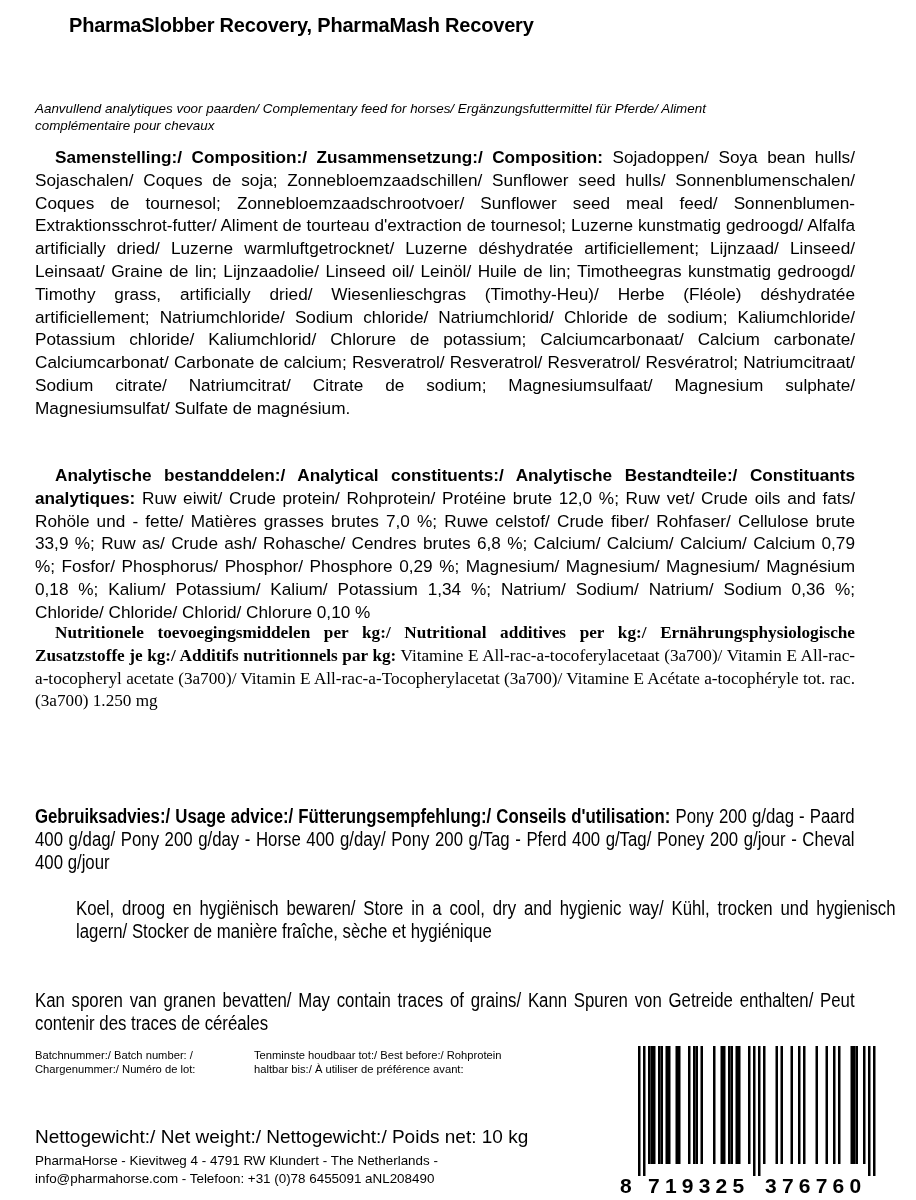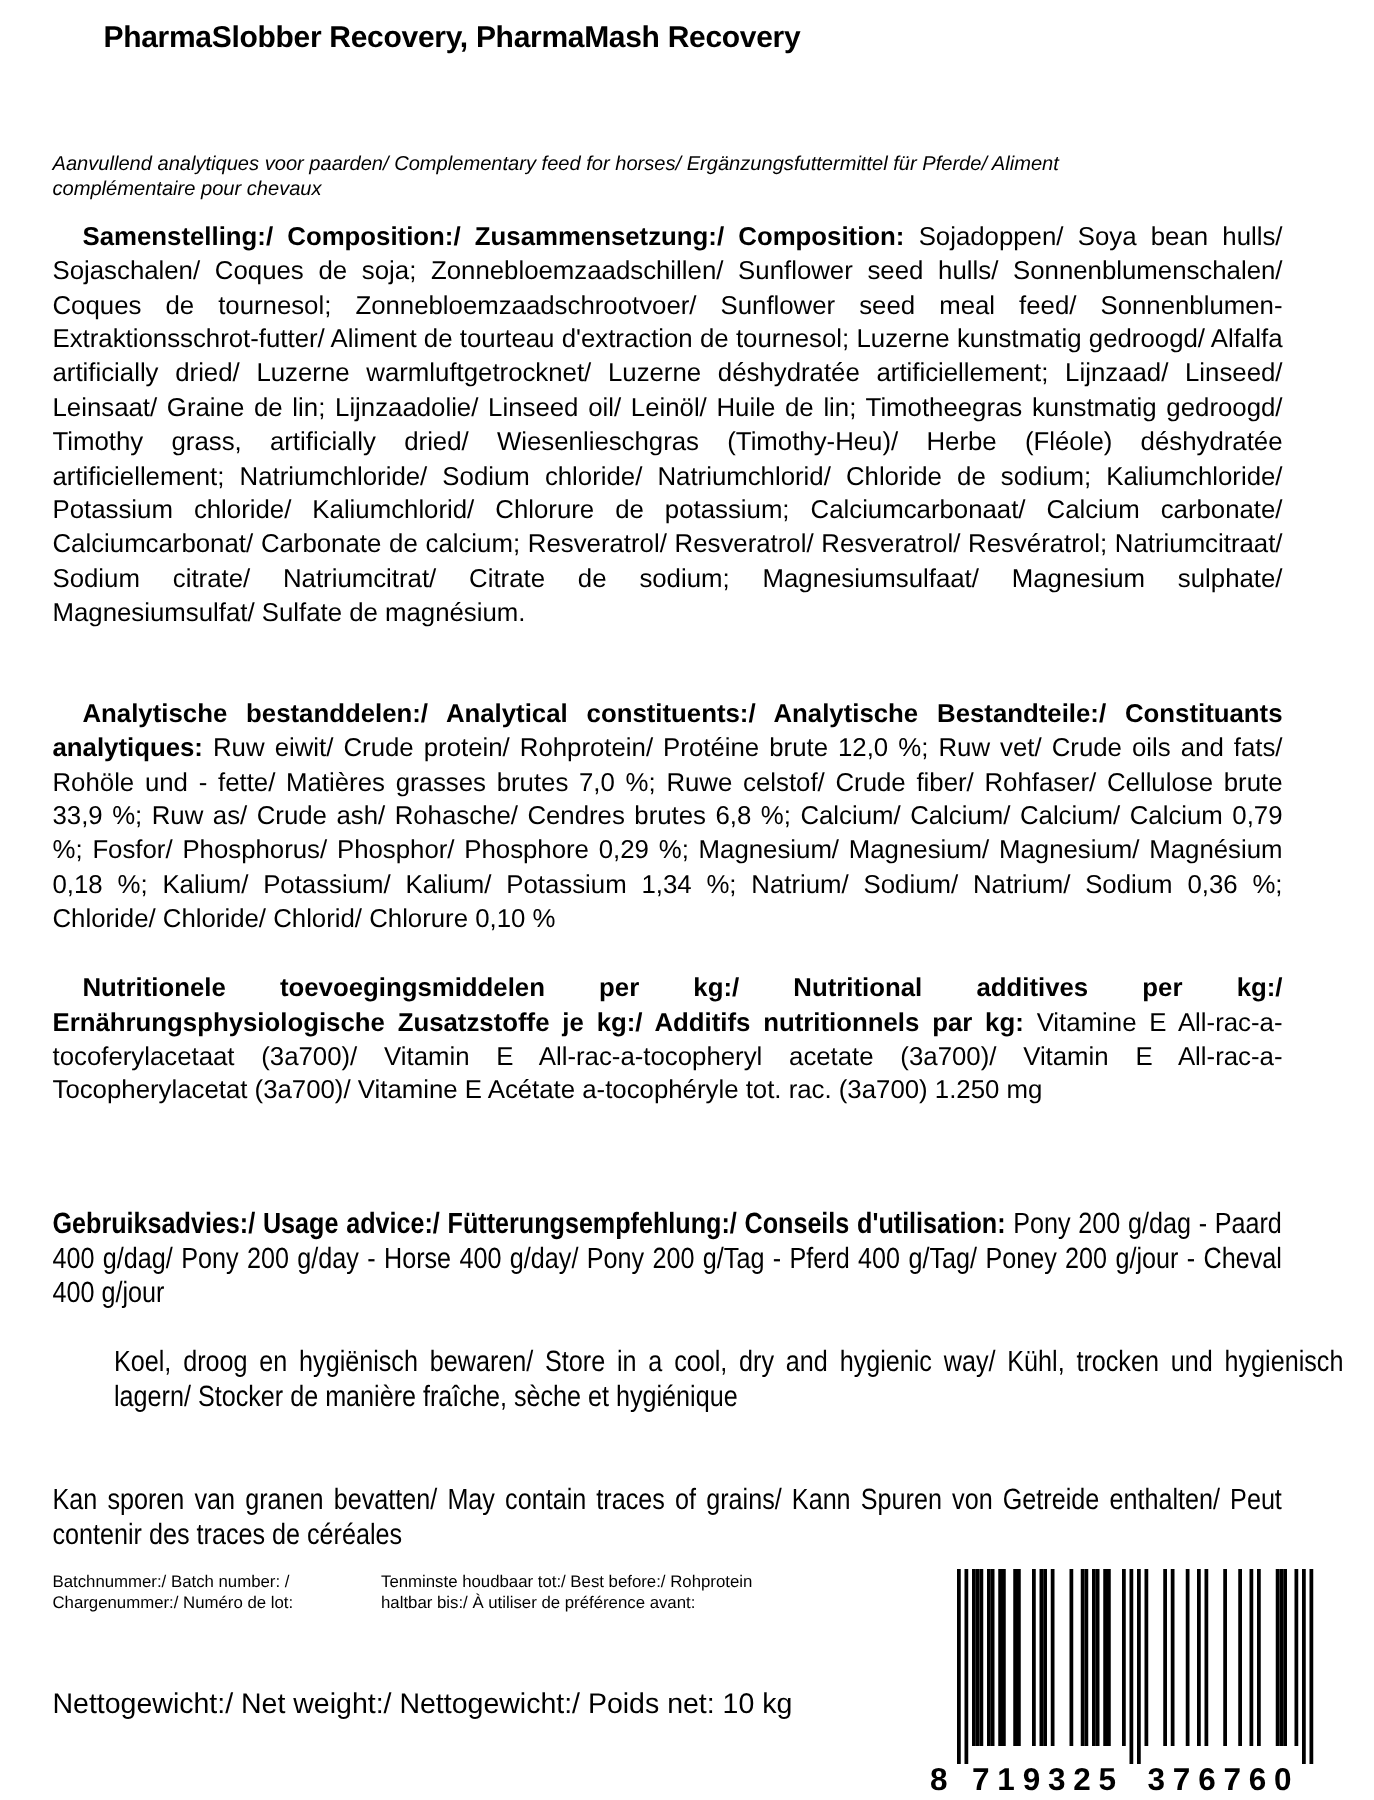--- a/index.html
+++ b/index.html
@@ -25,21 +25,21 @@
 <div class="abs subtitle">Aanvullend analytiques voor paarden/ Complementary feed for horses/ Ergänzungsfuttermittel für Pferde/ Aliment complémentaire pour chevaux</div>
 
 <div class="abs block" style="top:146px;">
   <b>Samenstelling:/ Composition:/ Zusammensetzung:/ Composition:</b><span> Sojadoppen/ Soya bean hulls/ Sojaschalen/ Coques de soja; Zonnebloemzaadschillen/ Sunflower seed hulls/ Sonnenblumenschalen/ Coques de tournesol; Zonnebloemzaadschrootvoer/ Sunflower seed meal feed/ Sonnenblumen-Extraktionsschrot-futter/ Aliment de tourteau d'extraction de tournesol; Luzerne kunstmatig gedroogd/ Alfalfa artificially dried/ Luzerne warmluftgetrocknet/ Luzerne déshydratée artificiellement; Lijnzaad/ Linseed/ Leinsaat/ Graine de lin; Lijnzaadolie/ Linseed oil/ Leinöl/ Huile de lin; Timotheegras kunstmatig gedroogd/ Timothy grass, artificially dried/ Wiesenlieschgras (Timothy-Heu)/ Herbe (Fléole) déshydratée artificiellement; Natriumchloride/ Sodium chloride/ Natriumchlorid/ Chloride de sodium; Kaliumchloride/ Potassium chloride/ Kaliumchlorid/ Chlorure de potassium; Calciumcarbonaat/ Calcium carbonate/ Calciumcarbonat/ Carbonate de calcium; Resveratrol/ Resveratrol/ Resveratrol/ Resvératrol; Natriumcitraat/ Sodium citrate/ Natriumcitrat/ Citrate de sodium; Magnesiumsulfaat/ Magnesium sulphate/ Magnesiumsulfat/ Sulfate de magnésium.</span>
 </div>
 
 <div class="abs block" style="top:464px;">
   <b>Analytische bestanddelen:/ Analytical constituents:/ Analytische Bestandteile:/ Constituants analytiques:</b><span> Ruw eiwit/ Crude protein/ Rohprotein/ Protéine brute 12,0 %; Ruw vet/ Crude oils and fats/ Rohöle und - fette/ Matières grasses brutes 7,0 %; Ruwe celstof/ Crude fiber/ Rohfaser/ Cellulose brute 33,9 %; Ruw as/ Crude ash/ Rohasche/ Cendres brutes 6,8 %; Calcium/ Calcium/ Calcium/ Calcium 0,79 %; Fosfor/ Phosphorus/ Phosphor/ Phosphore 0,29 %; Magnesium/ Magnesium/ Magnesium/ Magnésium 0,18 %; Kalium/ Potassium/ Kalium/ Potassium 1,34 %; Natrium/ Sodium/ Natrium/ Sodium 0,36 %; Chloride/ Chloride/ Chlorid/ Chlorure 0,10 %</span>
 </div>
 
-<div class="abs block" style="top:647px;">
+<div class="abs block" style="top:622px;font-family:Liberation Serif, serif;">
   <b>Nutritionele toevoegingsmiddelen per kg:/ Nutritional additives per kg:/ Ernährungsphysiologische Zusatzstoffe je kg:/ Additifs nutritionnels par kg:</b><span> Vitamine E All-rac-a-tocoferylacetaat (3a700)/ Vitamin E All-rac-a-tocopheryl acetate (3a700)/ Vitamin E All-rac-a-Tocopherylacetat (3a700)/ Vitamine E Acétate a-tocophéryle tot. rac. (3a700) 1.250 mg</span>
 </div>
 
 <div class="abs narrow-wrap" style="top:805px;">
   <div class="narrow">
     <b>Gebruiksadvies:/ Usage advice:/ Fütterungsempfehlung:/ Conseils d'utilisation:</b><span> Pony 200 g/dag - Paard 400 g/dag/ Pony 200 g/day - Horse 400 g/day/ Pony 200 g/Tag - Pferd 400 g/Tag/ Poney 200 g/jour - Cheval 400 g/jour</span>
   </div>
 </div>
 
 <div class="abs narrow-wrap" style="top:897px;margin-left:41px;">
@@ -56,20 +56,22 @@
 </div>
 
 <div class="abs small" style="left:254px; top:1048px;">
   <div>Tenminste houdbaar tot:/ Best before:/ Rohprotein</div>
   <div>haltbar bis:/ À utiliser de préférence avant:</div>
 </div>
 
 <div class="abs net">Nettogewicht:/ Net weight:/ Nettogewicht:/ Poids net: 10 kg</div>
 
 <div class="abs addr">
+  <div>PharmaHorse - Kievitweg 4 - 4791 RW Klundert - The Netherlands -</div>
+  <div>info@pharmahorse.com - Telefoon: +31 (0)78 6455091 aNL208490</div>
 </div>
 
 <svg id="barcode" class="abs" width="270" height="150" viewBox="0 0 270 150">
   <g id="bars" fill="#000">
       <rect x="18" y="0" width="2.5" height="130"></rect>
       <rect x="23" y="0" width="2.5" height="130"></rect>
       <rect x="28" y="0" width="2.5" height="118"></rect>
       <rect x="30.5" y="0" width="2.5" height="118"></rect>
       <rect x="33" y="0" width="2.5" height="118"></rect>
       <rect x="38" y="0" width="2.5" height="118"></rect>

